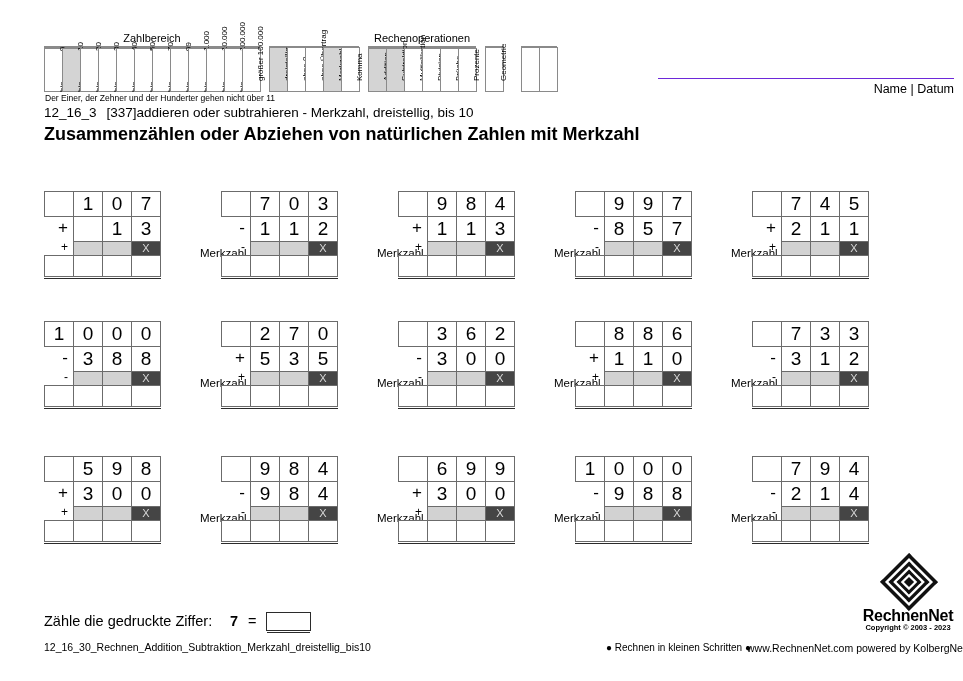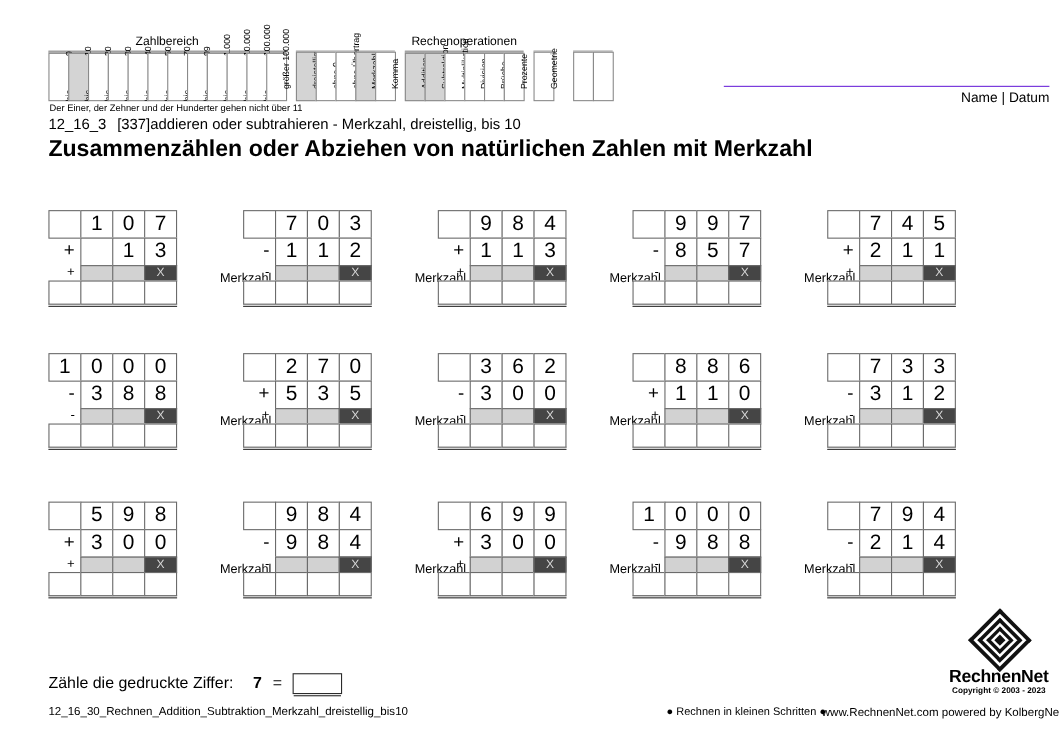--- a/index.html
+++ b/index.html
@@ -71,21 +71,21 @@
   
   #subtitle{
     position:absolute;left:44px;top:105px;
     font-size:13.5px;white-space:nowrap;
   }
   #subtitle .code{letter-spacing:0px;}
   #subtitle .brk{margin-left:10px;}
   #subtitle .desc{}
   #maintitle{
     position:absolute;left:44px;top:124px;
-    font-size:21px;font-weight:bold;white-space:nowrap;
+    font-size:18px;font-weight:bold;white-space:nowrap;
   }
 
   
   #problems{position:absolute;left:0;top:0;}
   .prob{
     position:absolute;
   }
   .prob-grid{
     position:relative;
   }

